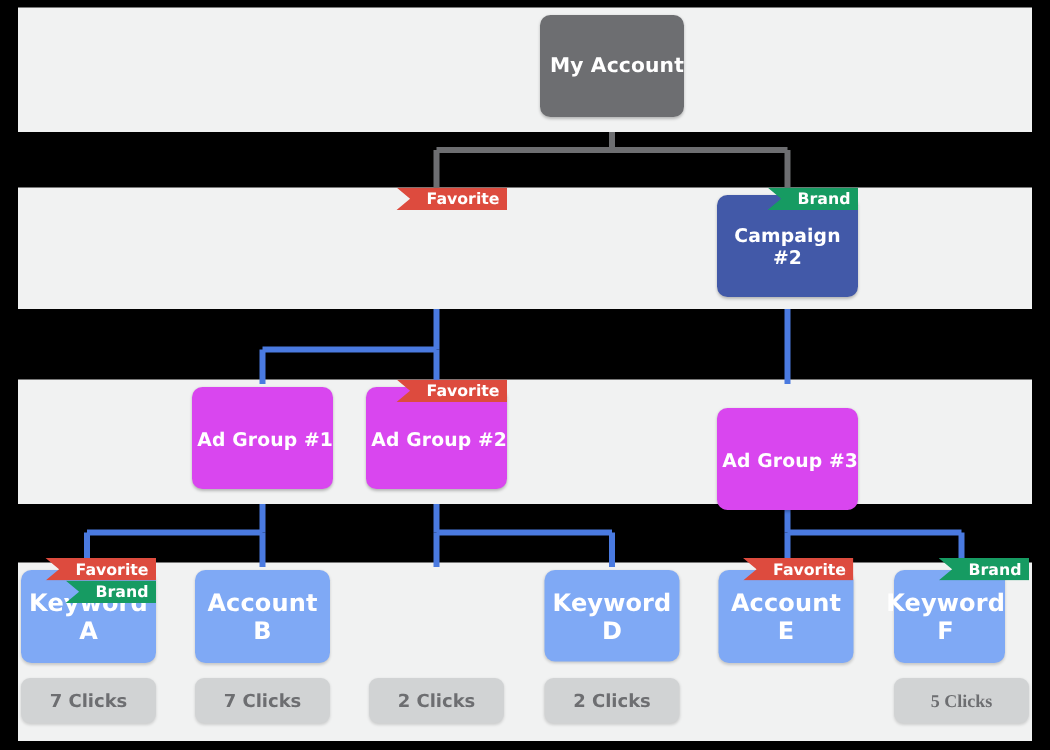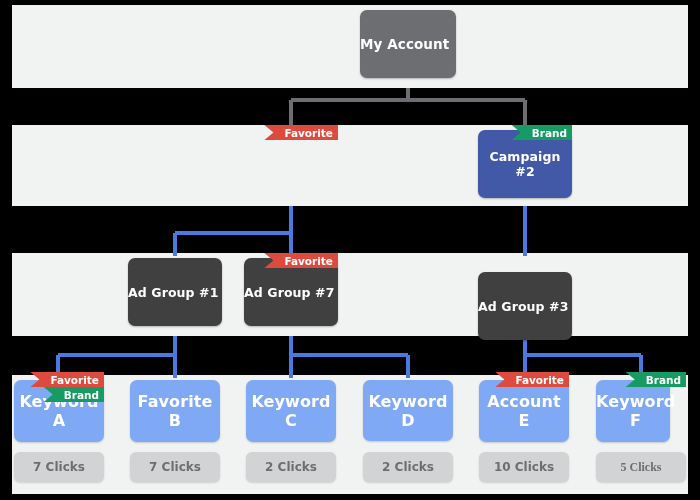--- a/index.html
+++ b/index.html
@@ -41,39 +41,39 @@
     pointer-events: none;
   }
 
   
   .node {
     position: absolute;
     border-radius: 7px;
     box-sizing: border-box;
     display: flex;
     align-items: center;
-    justify-content: flex-start;
+    justify-content: flex-end;
     color: #ffffff;
     font-weight: bold;
     text-align: center;
     letter-spacing: .1px;
   }
 
   .node.account {
     background: #6d6e71;
     font-size: 13.5px;
     box-shadow: 0 1px 2px rgba(0,0,0,.25);
   }
   .node.campaign {
     background: #4259a8;
     font-size: 12.5px;
     box-shadow: 0 1px 2px rgba(0,0,0,.25);
   }
   .node.adgroup {
-    background: #404040;
+    background: #d946ef;
     font-size: 12.5px;
     box-shadow: 0 1px 2px rgba(0,0,0,.25);
   }
   .node.keyword {
     background: #7fa9f5;
     font-size: 16px;
     box-shadow: 0 1px 2px rgba(0,0,0,.18);
   }
 
   
@@ -176,21 +176,21 @@
     <div class="ribbon brand">
       <span>Brand</span>
     </div>
   </div>
 
   <div class="node adgroup" style="left:128px; top:258px; width:94px; height:68px;">
     <span>Ad Group #1</span>
   </div>
 
   <div class="node adgroup" style="left:244px; top:258px; width:94px; height:68px;">
-    <span>Ad Group #7</span>
+    <span>Ad Group #2</span>
   </div>
   <div class="badge-stack" style="left:262px; top:253px; width:76px;">
     <div class="ribbon favorite">
       <span>Favorite</span>
     </div>
   </div>
 
   <div class="node adgroup" style="left:478px; top:272px; width:94px; height:68px;">
     <span>Ad Group #3</span>
   </div>
@@ -204,50 +204,44 @@
     </div>
     <div class="ribbon brand">
       <span>Brand</span>
     </div>
   </div>
   <div class="clicks" style="left:14px; top:452px; width:90px; height:30px;">
     <span>7 Clicks</span>
   </div>
 
   <div class="node keyword" style="left:130px; top:380px; width:90px; height:62px;">
-    <span>Favorite B</span>
+    <span>Account B</span>
   </div>
   <div class="clicks" style="left:130px; top:452px; width:90px; height:30px;">
     <span>7 Clicks</span>
   </div>
 
-  <div class="node keyword" style="left:246px; top:380px; width:90px; height:62px;">
-    <span>Keyword C</span>
-  </div>
   <div class="clicks" style="left:246px; top:452px; width:90px; height:30px;">
     <span>2 Clicks</span>
   </div>
 
   <div class="node keyword" style="left:363px; top:380px; width:90px; height:61px;">
     <span>Keyword D</span>
   </div>
   <div class="clicks" style="left:363px; top:452px; width:90px; height:30px;">
     <span>2 Clicks</span>
   </div>
 
   <div class="node keyword" style="left:479px; top:380px; width:90px; height:62px;">
     <span>Account E</span>
   </div>
   <div class="badge-stack" style="left:497px; top:372px; width:72px;">
     <div class="ribbon favorite">
       <span>Favorite</span>
     </div>
-  </div>
-  <div class="clicks" style="left:479px; top:452px; width:90px; height:30px;">
-    <span>10 Clicks</span>
   </div>
 
   <div class="node keyword" style="left:596px; top:380px; width:74px; height:62px;">
     <span>Keyword F</span>
   </div>
   <div class="badge-stack" style="left:614px; top:372px; width:72px;">
     <div class="ribbon brand">
       <span>Brand</span>
     </div>
   </div>

